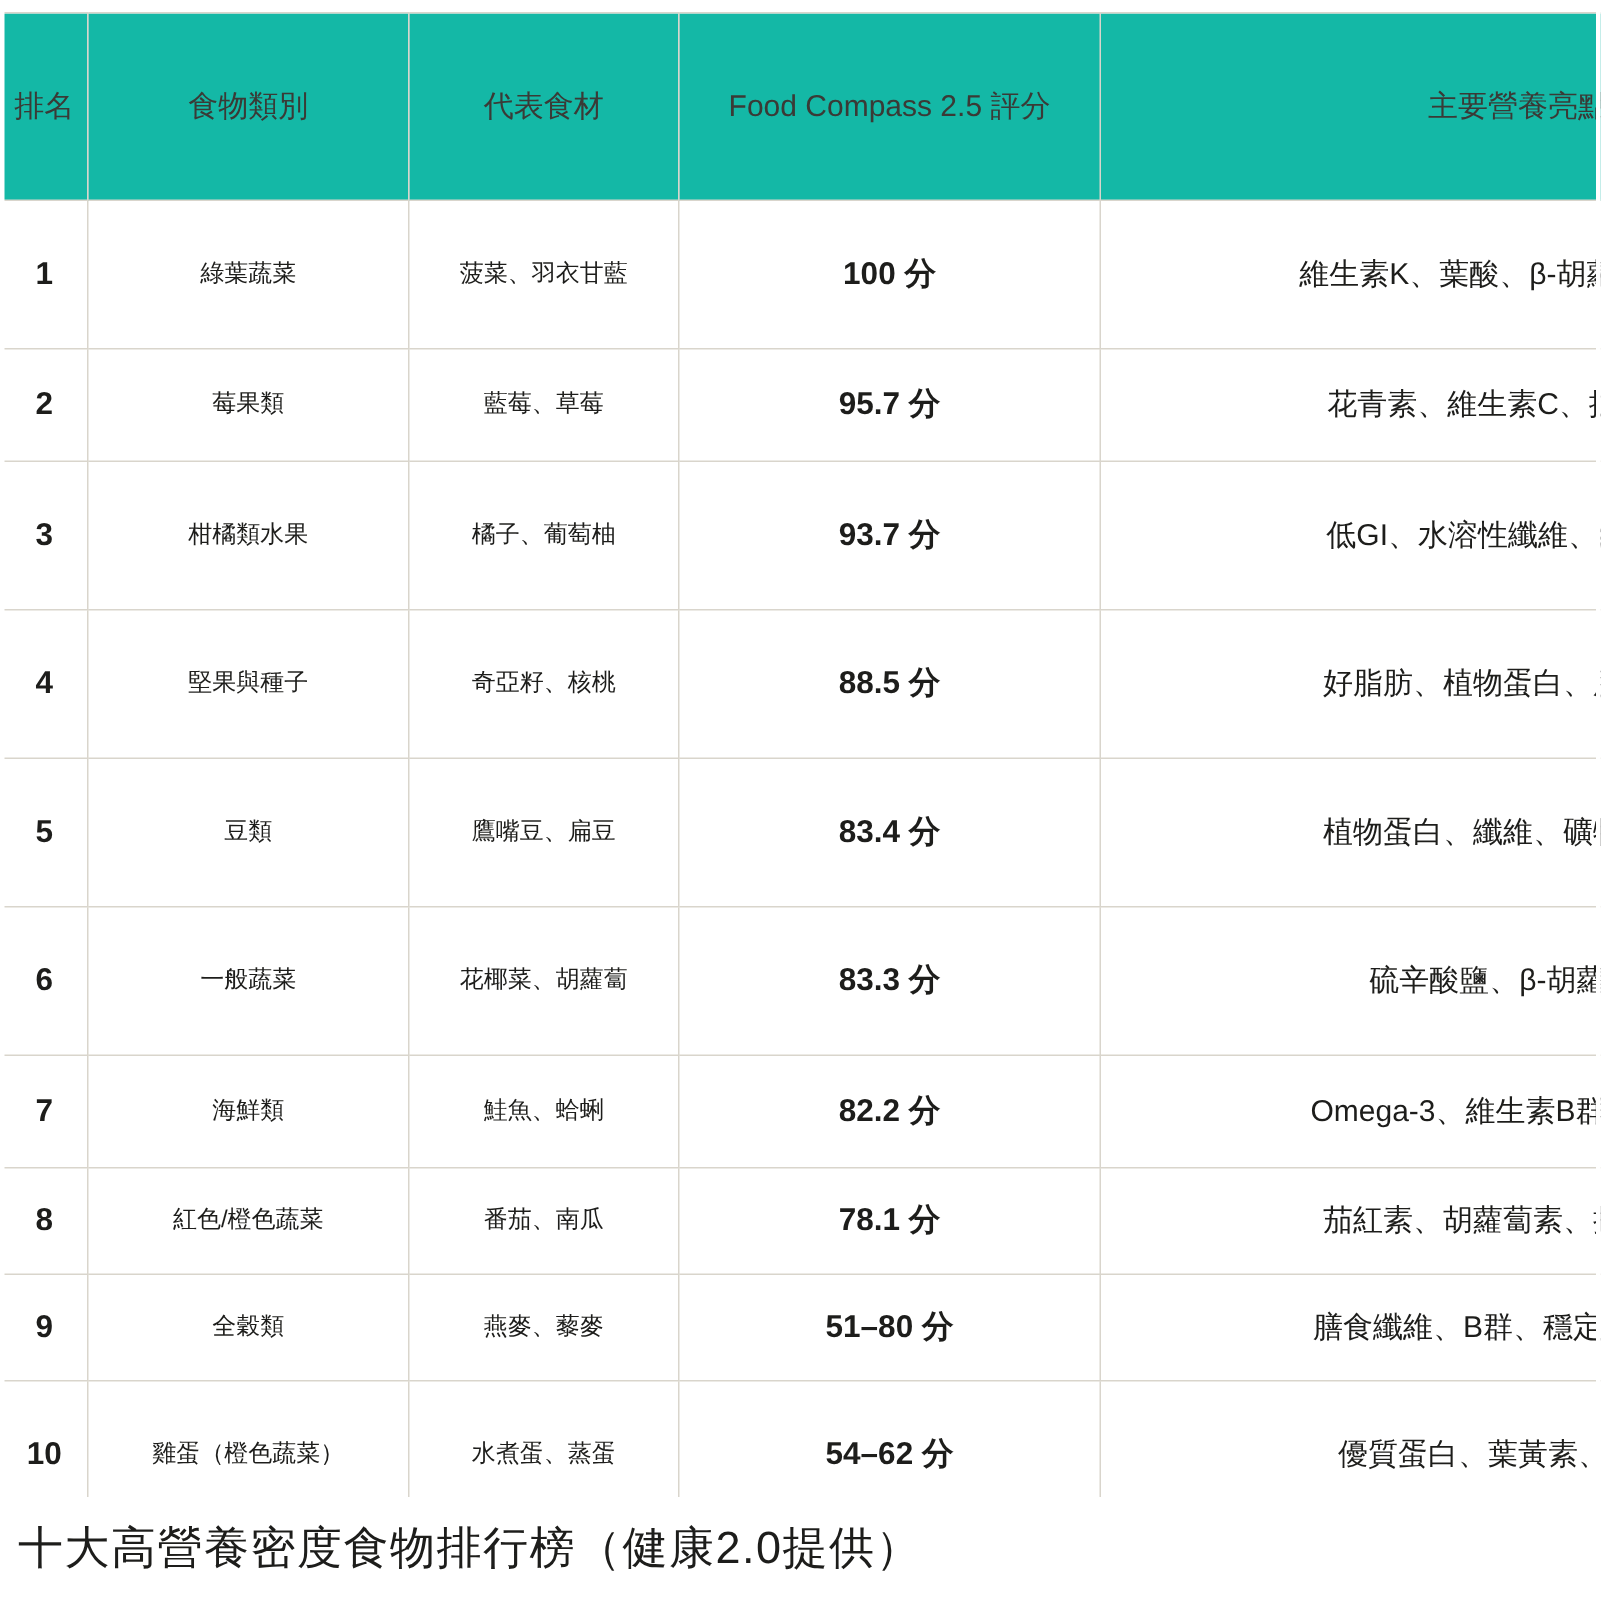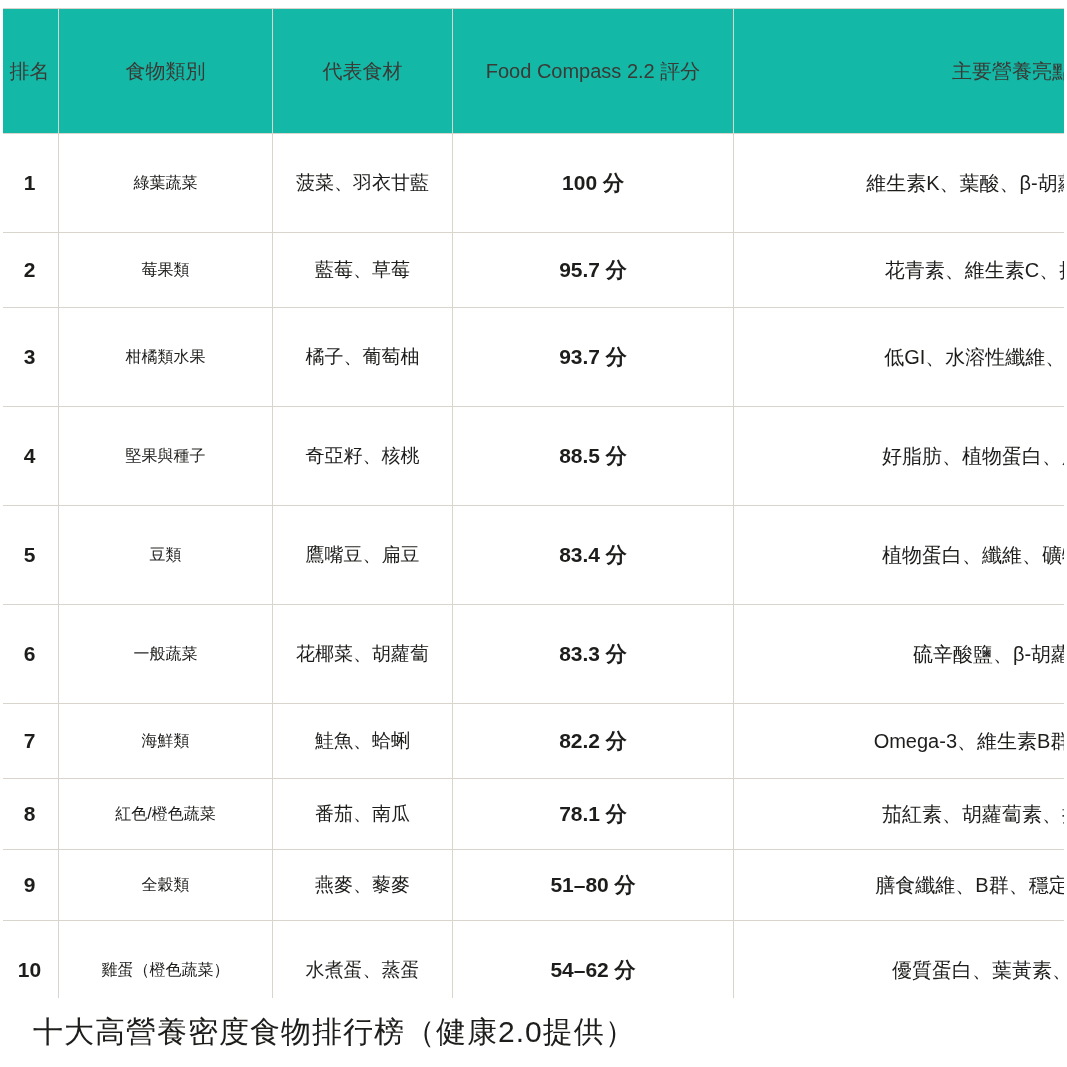--- a/index.html
+++ b/index.html
@@ -74,21 +74,21 @@
   }
 
   td.cell-rank {
     font-size: 21px;
     font-weight: 700;
   }
   td.cell-cat {
     font-size: 16px;
   }
   td.cell-food {
-    font-size: 19px;
+    font-size: 16px;
   }
   td.cell-score {
     font-size: 21px;
     font-weight: 700;
     margin-top: 48px;
   }
   td.cell-high {
     font-size: 20px;
     white-space: nowrap;
     text-align: center;
@@ -103,21 +103,21 @@
   tbody tr.r-short td { height: 58px; }
 
   
   .caption {
     position: absolute;
     left: 0;
     top: 1012px;
     width: 1067px;
     font-size: 30px;
     color: #1d1d1b;
-    padding-left: 33px;
+    padding-left: 12px;
     box-sizing: border-box;
     letter-spacing: 1px;
     white-space: nowrap;
   }
 
   
   .edge-left, .edge-right {
     position: absolute;
     top: 0;
     width: 3px;
@@ -139,21 +139,21 @@
         <col class="c-cat">
         <col class="c-food">
         <col class="c-score">
         <col class="c-high">
       </colgroup>
       <thead>
         <tr>
           <th class="h-rank">排名</th>
           <th>食物類別</th>
           <th>代表食材</th>
-          <th>Food Compass 2.2 評分</th>
+          <th>Food Compass 2.5 評分</th>
           <th>主要營養亮點</th>
         </tr>
       </thead>
       <tbody>
         <tr class="r-tall">
           <td class="cell-rank">1</td>
           <td class="cell-cat">綠葉蔬菜</td>
           <td class="cell-food">菠菜、羽衣甘藍</td>
           <td class="cell-score">100 分</td>
           <td class="cell-high wrap">維生素K、葉酸、β-胡蘿蔔素極高</td>

